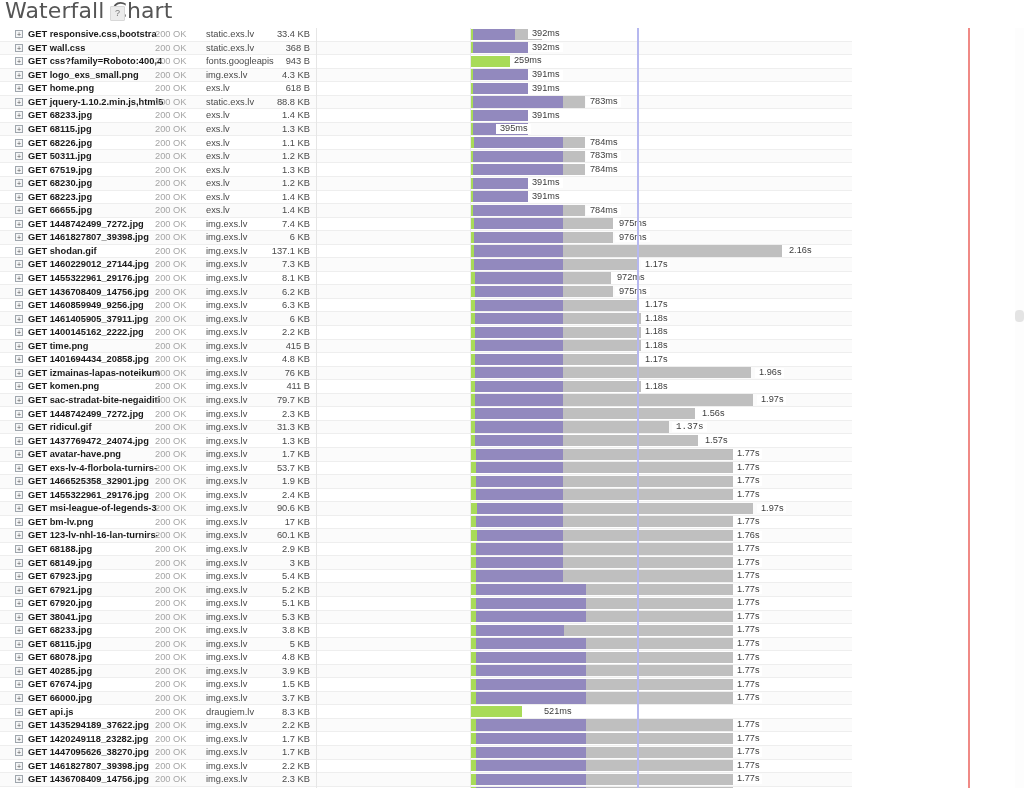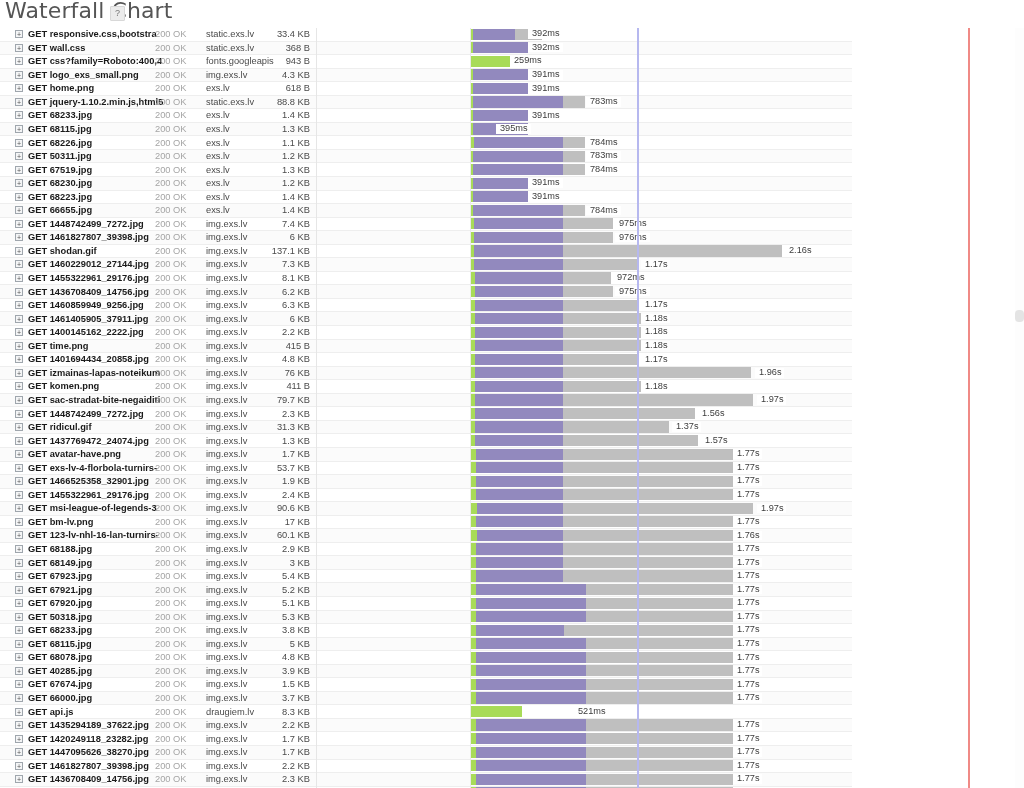--- a/index.html
+++ b/index.html
@@ -499,21 +499,21 @@
         <div class="row alt">
           <div class="c-expand">+</div>
           <div class="c-name">GET ridicul.gif</div>
           <div class="c-status">200 OK</div>
           <div class="c-domain">img.exs.lv</div>
           <div class="c-size">31.3 KB</div>
           <div class="wf">
             <div class="seg blocked" style="left: 470px; width: 5px;"></div>
             <div class="seg wait" style="left: 475px; width: 88px;"></div>
             <div class="seg receive" style="left: 563px; width: 106px;"></div>
-            <div class="time-lbl" style="left: 672px;">1.37s</div>
+            <div class="time-lbl" style="left: 672px; font-family: Liberation Mono, monospace;">1.37s</div>
           </div>
         </div>
         <div class="row">
           <div class="c-expand">+</div>
           <div class="c-name">GET 1437769472_24074.jpg</div>
           <div class="c-status">200 OK</div>
           <div class="c-domain">img.exs.lv</div>
           <div class="c-size">1.3 KB</div>
           <div class="wf">
             <div class="seg blocked" style="left: 470px; width: 5px;"></div>
@@ -673,21 +673,21 @@
           <div class="c-size">5.1 KB</div>
           <div class="wf">
             <div class="seg blocked" style="left: 470px; width: 6px;"></div>
             <div class="seg wait" style="left: 476px; width: 116px;"></div>
             <div class="seg receive" style="left: 586px; width: 147px;"></div>
             <div class="time-lbl" style="left: 733px;">1.77s</div>
           </div>
         </div>
         <div class="row alt">
           <div class="c-expand">+</div>
-          <div class="c-name">GET 50318.jpg</div>
+          <div class="c-name">GET 38041.jpg</div>
           <div class="c-status">200 OK</div>
           <div class="c-domain">img.exs.lv</div>
           <div class="c-size">5.3 KB</div>
           <div class="wf">
             <div class="seg blocked" style="left: 470px; width: 6px;"></div>
             <div class="seg wait" style="left: 476px; width: 116px;"></div>
             <div class="seg receive" style="left: 586px; width: 147px;"></div>
             <div class="time-lbl" style="left: 733px;">1.77s</div>
           </div>
         </div>
@@ -770,21 +770,21 @@
           </div>
         </div>
         <div class="row">
           <div class="c-expand">+</div>
           <div class="c-name">GET api.js</div>
           <div class="c-status">200 OK</div>
           <div class="c-domain">draugiem.lv</div>
           <div class="c-size">8.3 KB</div>
           <div class="wf">
             <div class="seg blocked" style="left: 470px; width: 52px;"></div>
-            <div class="time-lbl" style="left: 574px;">521ms</div>
+            <div class="time-lbl" style="left: 540px;">521ms</div>
           </div>
         </div>
         <div class="row alt">
           <div class="c-expand">+</div>
           <div class="c-name">GET 1435294189_37622.jpg</div>
           <div class="c-status">200 OK</div>
           <div class="c-domain">img.exs.lv</div>
           <div class="c-size">2.2 KB</div>
           <div class="wf">
             <div class="seg blocked" style="left: 470px; width: 6px;"></div>

